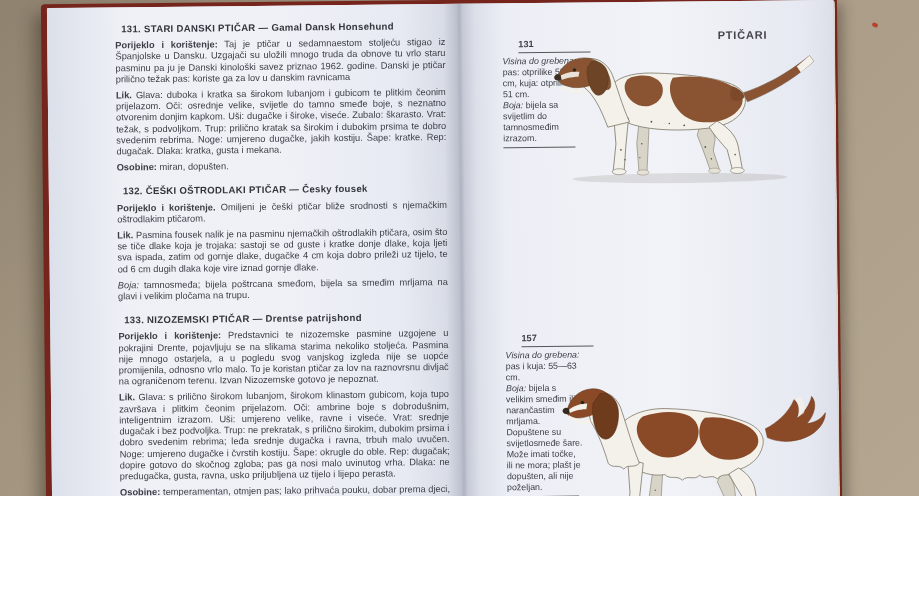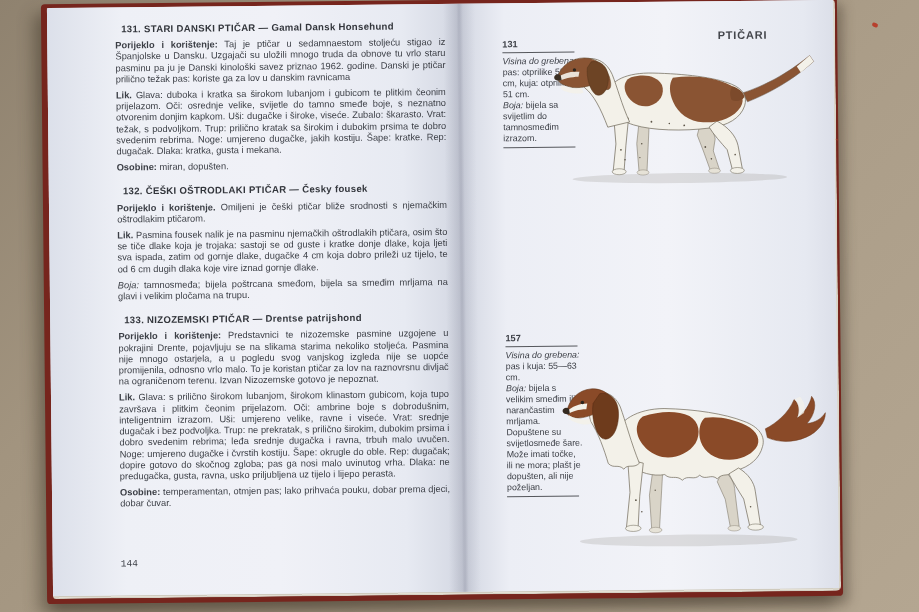--- a/index.html
+++ b/index.html
@@ -1,17 +1,17 @@
 <!DOCTYPE html>
 <html><head>
 <meta charset="utf-8">
 <style>
   html,body{margin:0;padding:0;}
   .photo{
-    position:relative; width:919px; height:612px; overflow:hidden;
+    position:relative; width:919px; height:496px; overflow:hidden;
     background:linear-gradient(135deg,#8f826f 0%, #a2947f 30%, #ab9d88 60%, #b4a691 100%);
     font-family:"Liberation Sans", sans-serif;
   }
   
   .cover{
     position:absolute; left:44px; top:0px; width:796px; height:600px;
     background:#76251d; border-radius:4px;
     transform:rotate(-0.6deg);
     box-shadow:-8px 10px 16px rgba(60,50,38,0.45), 6px 8px 12px rgba(60,50,38,0.35);
   }
@@ -61,21 +61,21 @@
     font-size:11px; font-weight:bold; letter-spacing:0.8px; color:#44464c;
   }
   .figure-caption{
     position:absolute; width:76px; color:#3b3e45;
     font-size:8.9px; line-height:11px; text-align:left;
   }
   .fig-131{left:43px; top:36px;}
   .fig-133{left:43px; top:330px;}
   .fig-number{
     font-weight:bold; font-size:9.2px; padding-bottom:2px; margin-bottom:3px;
-    border-bottom:1px solid #55575c; width:72px;
+    border-bottom:1px solid #55575c; width:72px;margin-left:16px;
   }
   .fig-rule-bottom{border-top:1px solid #55575c; width:72px; margin-top:3px; height:0;}
   .cap-i{font-style:italic;}
   .dog-svg{position:absolute;}
   .dog-1{left:92px; top:30px; width:278px; height:158px;}
   .dog-2{left:96px; top:346px; width:272px; height:212px;}
   .paint-speck{
     position:absolute; left:872px; top:23px; width:6px; height:4px;
     background:#b7402e; border-radius:2px; transform:rotate(25deg);
     box-shadow:14px 120px 0 -1.5px rgba(183,64,46,0.55);

